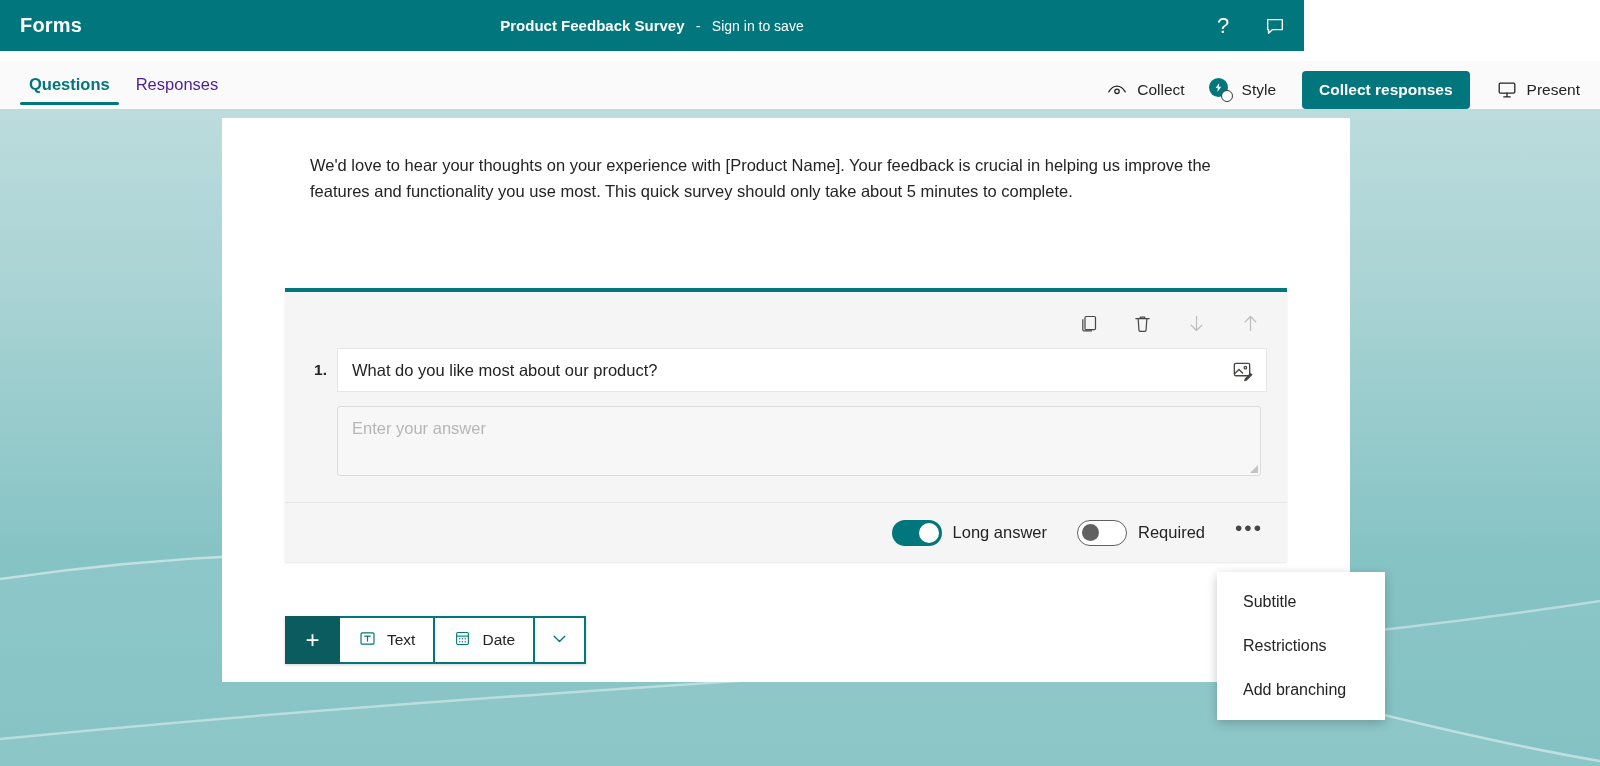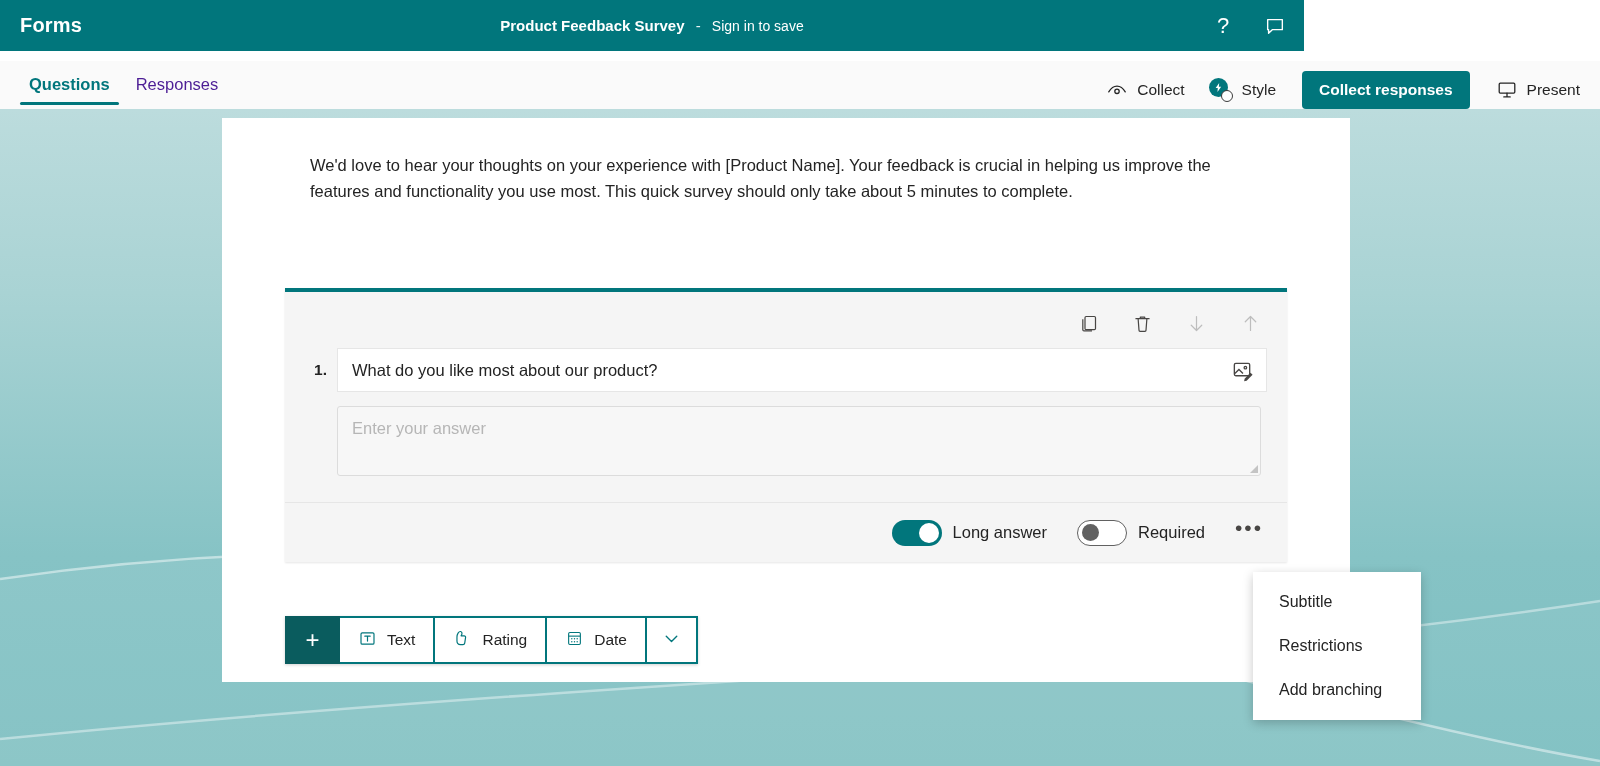--- a/index.html
+++ b/index.html
@@ -340,21 +340,20 @@
   
   .ctxmenu {
     position: absolute;
     left: 1217px;
     top: 572px;
     width: 168px;
     background: #ffffff;
     box-shadow: 0 3px 10px rgba(0,0,0,.22);
     padding: 8px 0;
     z-index: 10;
-    margin-left: 36px;
   }
   .ctxmenu .mi {
     padding: 13px 26px;
     font-size: 16px;
     color: #242424;
     cursor: pointer;
     white-space: nowrap;
   }
 </style>
 </head>
@@ -519,28 +518,20 @@
     <div class="tb-item">
       <span>
         <svg width="19" height="19" viewBox="0 0 24 24" fill="none" stroke="#01767c" stroke-width="1.5">
           <rect x="3.8" y="4.8" width="16.4" height="14.4" rx="1.6"></rect>
           <path d="M8.6 9h6.8M12 9v6.2" stroke-linecap="round"></path>
         </svg>
       </span>
       <span>Text</span>
     </div>
 
-    <div class="tb-item">
-      <span>
-        <svg width="19" height="19" viewBox="0 0 24 24" fill="none" stroke="#01767c" stroke-width="1.5">
-          <path d="M9.6 3.2c1.5.3 2 1.7 1.6 3.2-.3 1.1-1 2.2-1 2.2h3.9c1.2 0 2 .9 1.8 2l-1.1 7.2c-.2 1.1-1.1 1.9-2.2 1.9H9.4c-2.6 0-4.4-1.8-4.4-4.5v-5c0-3.6 2.2-7.3 4.6-7z" stroke-linejoin="round"></path>
-        </svg>
-      </span>
-      <span>Rating</span>
-    </div>
 
     <div class="tb-item">
       <span>
         <svg width="19" height="19" viewBox="0 0 24 24" fill="none" stroke="#01767c" stroke-width="1.4">
           <rect x="4.6" y="4.4" width="14.8" height="15.2" rx="1.6"></rect>
           <path d="M4.6 9h14.8"></path>
           <circle cx="8.6" cy="12.4" r=".9" fill="#01767c" stroke="none"></circle>
           <circle cx="12" cy="12.4" r=".9" fill="#01767c" stroke="none"></circle>
           <circle cx="15.4" cy="12.4" r=".9" fill="#01767c" stroke="none"></circle>
           <circle cx="8.6" cy="16" r=".9" fill="#01767c" stroke="none"></circle>

